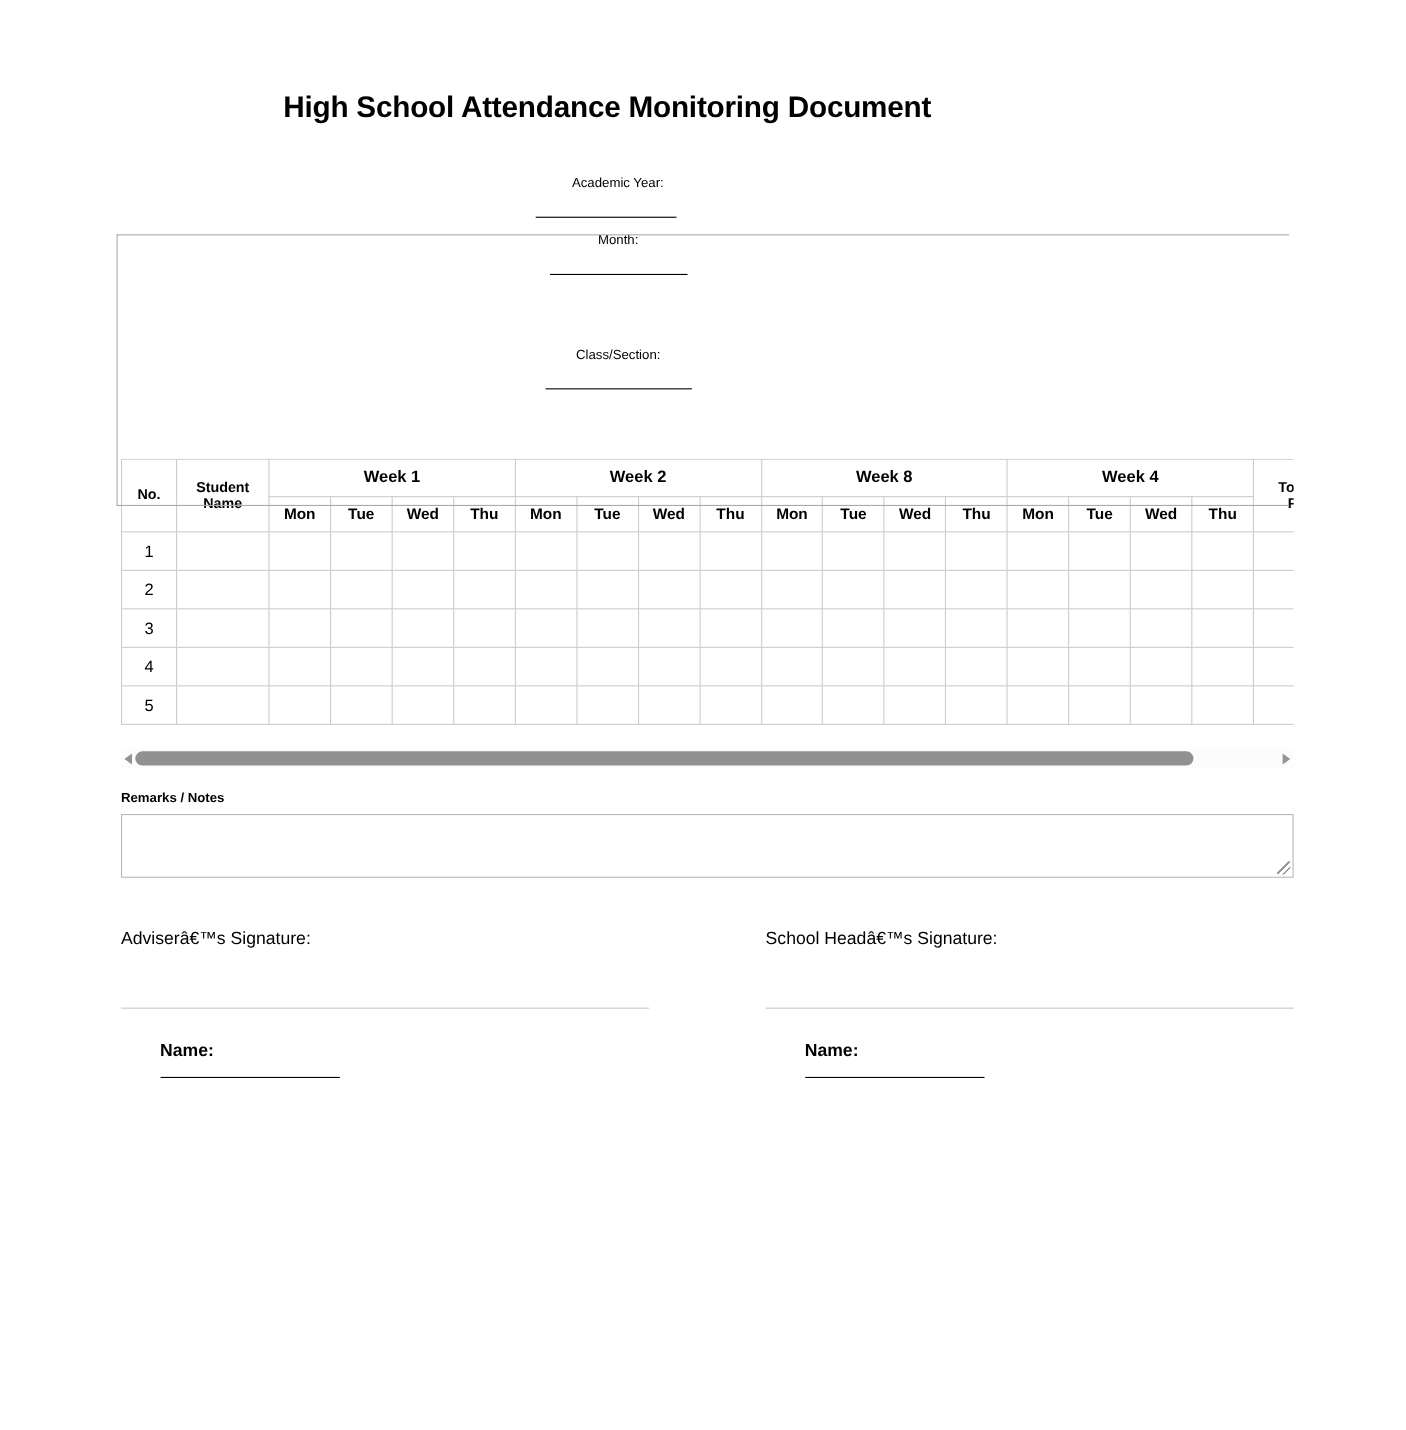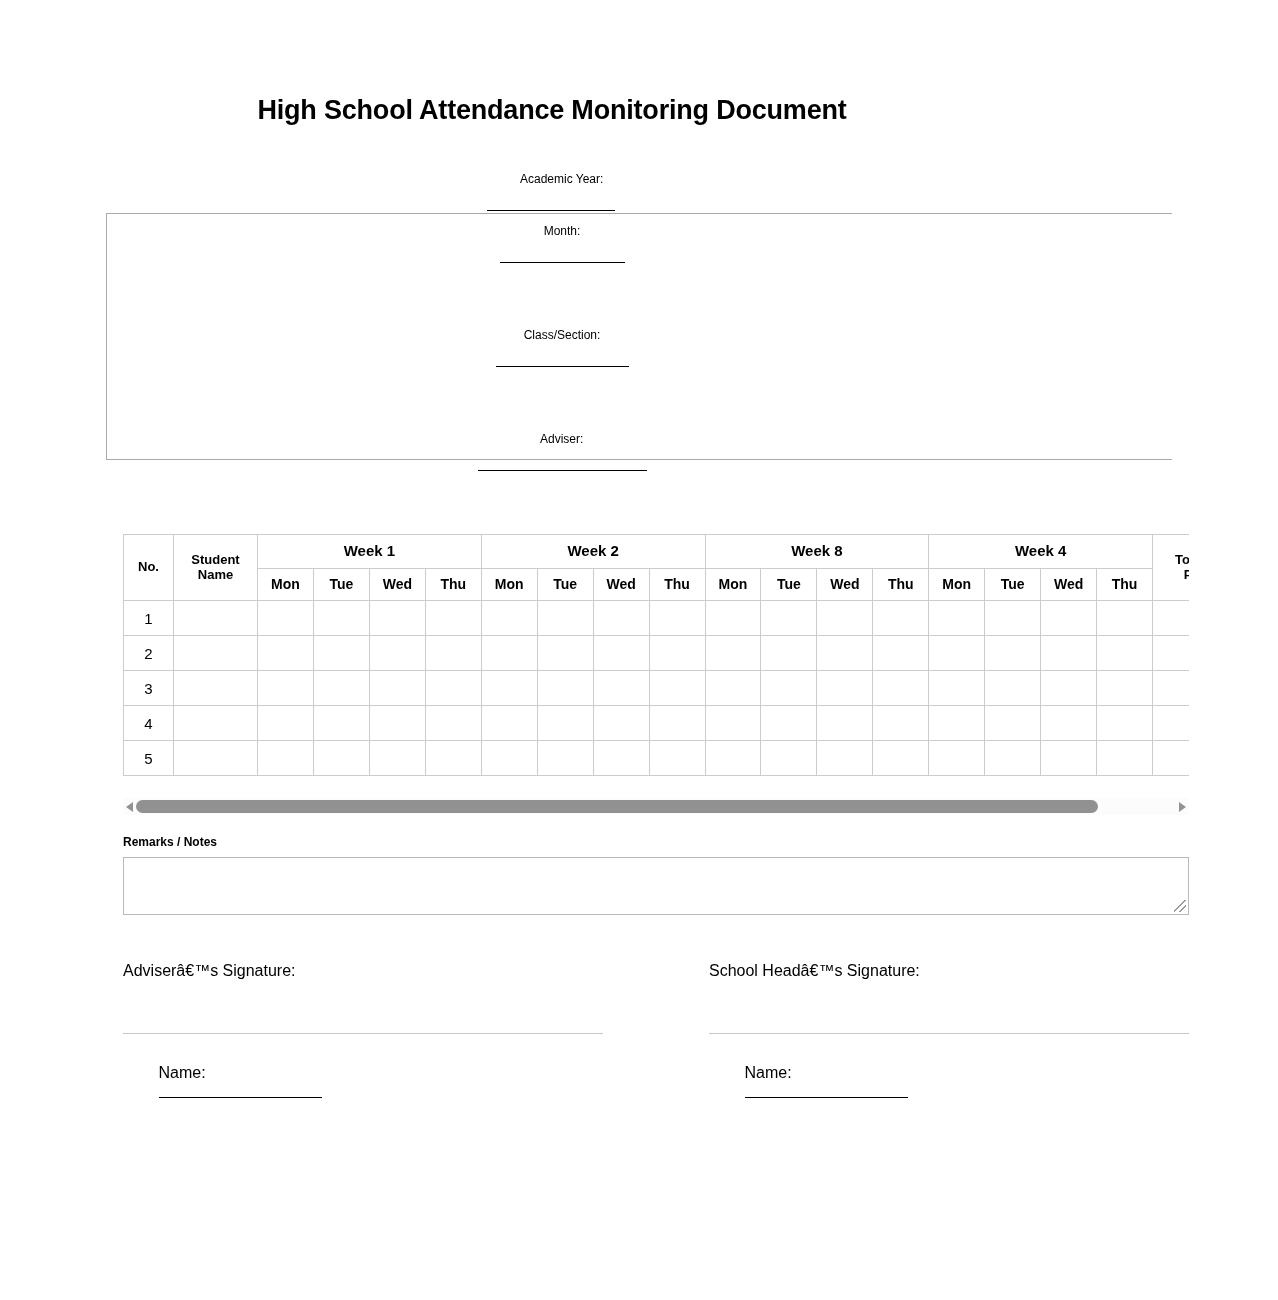--- a/index.html
+++ b/index.html
@@ -12,21 +12,21 @@
     width: 1278px;
     height: 1300px;
     font-family: "Liberation Sans", sans-serif;
     color: #000000;
     overflow: hidden;
   }
 
   .page {
     position: relative;
     width: 1104px;
-    padding: 17px;
+    padding: 4px;
   }
 
   
   .doc-header {
     padding-top: 78px;
     text-align: center;
   }
   .doc-title {
     font-size: 27px;
     font-weight: bold;
@@ -171,20 +171,21 @@
     line-height: 20px;
     margin-bottom: 52px;
   }
   .sig-rule {
     border-top: 1px solid #c8c8c8;
     margin-bottom: 12px;
   }
   .sig-name {
     font-size: 16px;
     white-space: pre;
+    font-weight: bold;
   }
   .blank.w-name { width: 163px; }
 </style>
 </head>
 <body>
 
 <div class="page">
 
   <div class="doc-header">
     <h1 class="doc-title">High School Attendance Monitoring Document</h1>
@@ -194,24 +195,20 @@
       <span class="blank w-academic"></span><span class="gap"></span>
       <span>Month:</span>
       <span class="blank w-month"></span>
     </div>
 
     <div class="meta-line">
       <span>Class/Section:</span>
       <span class="blank w-class"></span>
     </div>
 
-    <div class="meta-line">
-      <span>Adviser:</span>
-      <span class="blank w-adviser"></span>
-    </div>
   </div>
 
   <div class="table-wrap">
     <table class="att">
       <thead>
         <tr>
           <th class="col-no rowspan2" rowspan="2">No.</th>
           <th class="col-name rowspan2" rowspan="2">Student Name</th>
           <th class="week" colspan="4">Week 1</th>
           <th class="week" colspan="4">Week 2</th>

